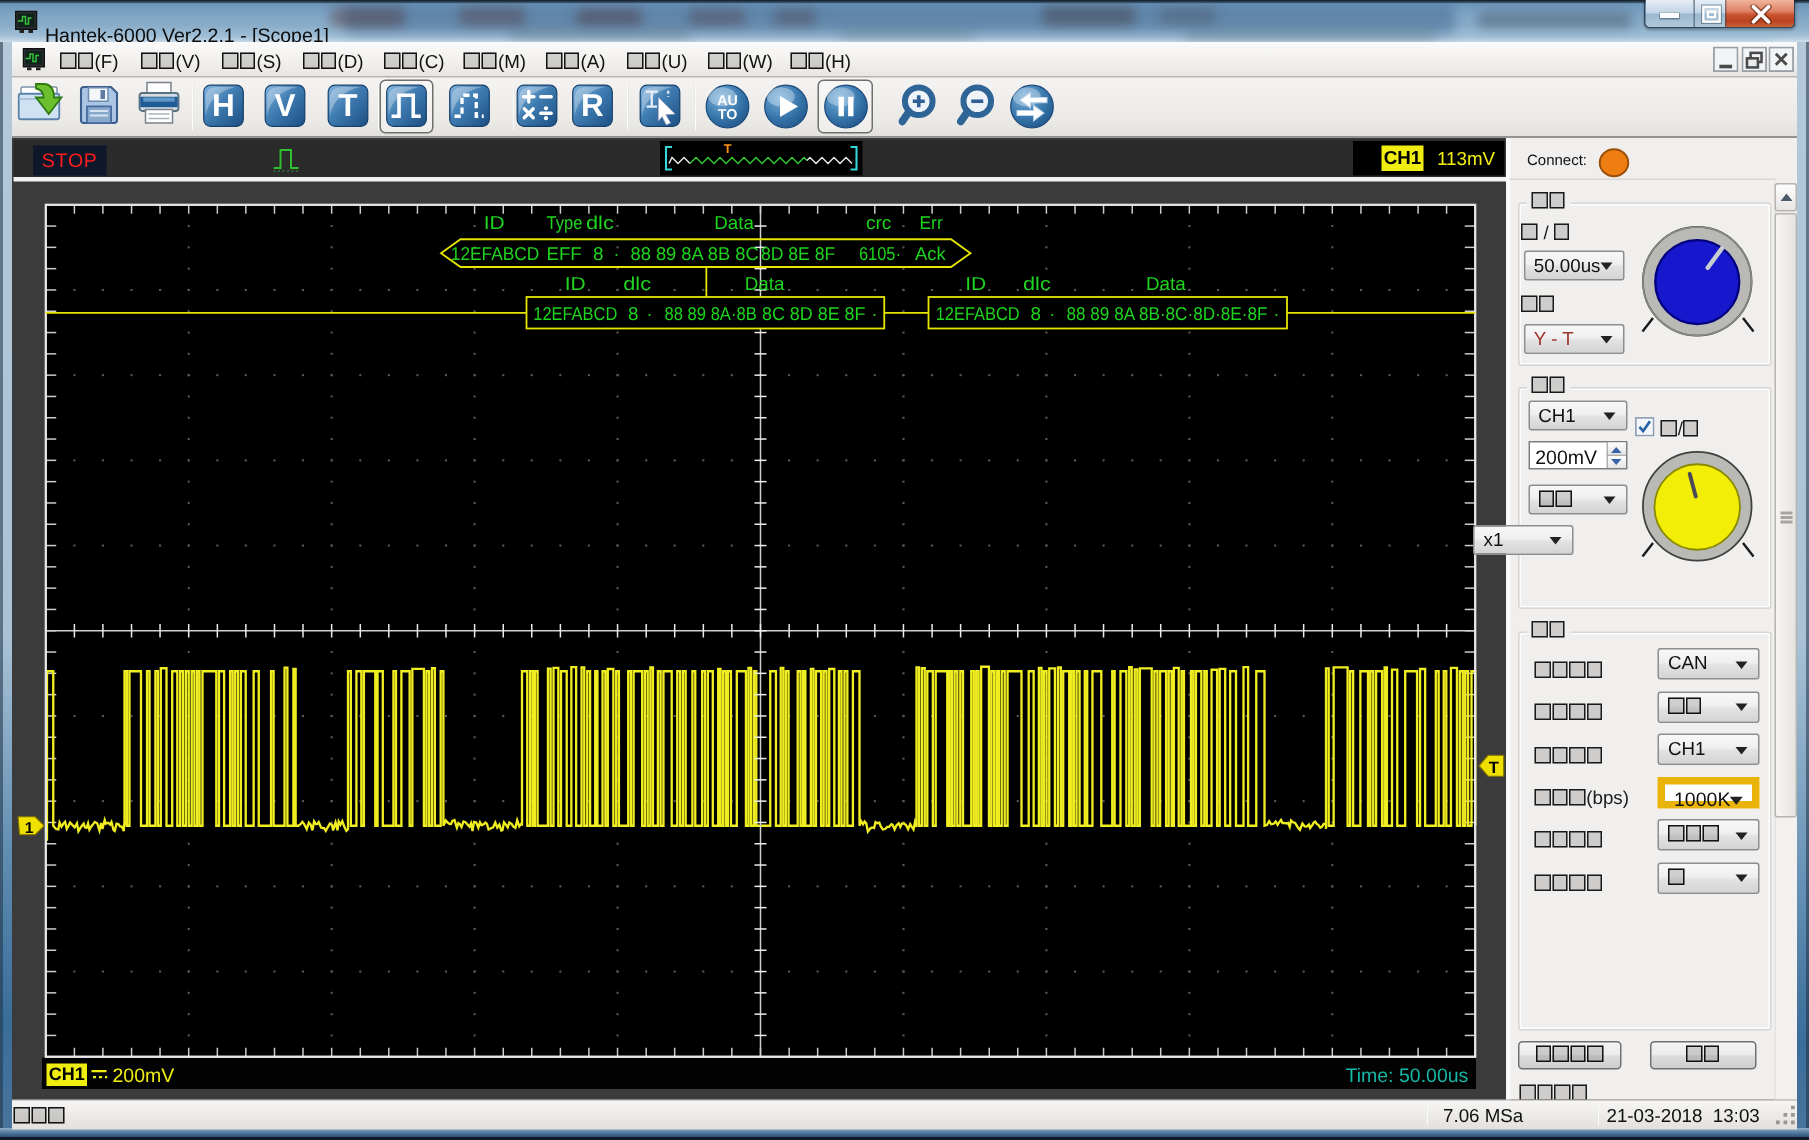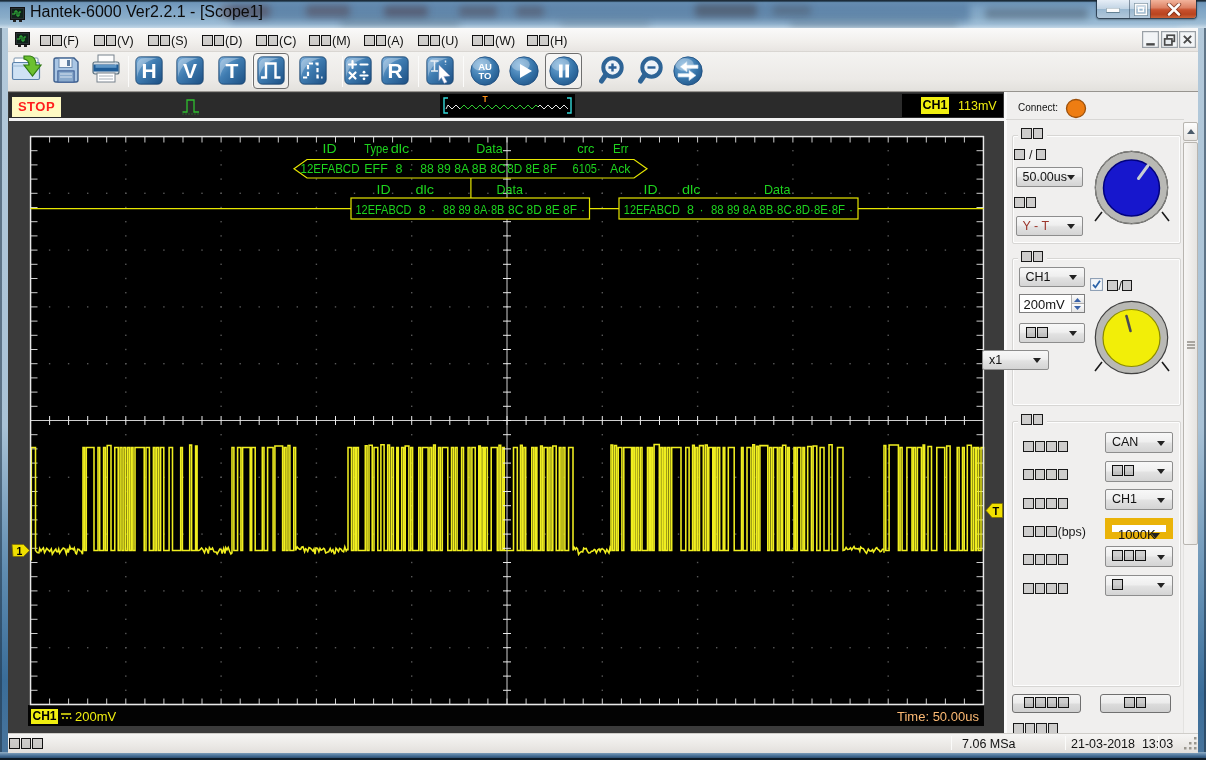--- a/index.html
+++ b/index.html
@@ -37,21 +37,21 @@
 <div class="ab" style="left:340px;top:20px;width:120px;height:7px;background:rgba(45,55,65,.20);border-radius:4px;filter:blur(3.5px)"></div>
 <div class="ab" style="left:560px;top:21px;width:90px;height:6px;background:rgba(50,60,70,.18);border-radius:4px;filter:blur(3.5px)"></div>
 <div class="ab" style="left:790px;top:21px;width:168px;height:7px;background:rgba(45,55,67,.20);border-radius:4px;filter:blur(3.5px)"></div>
 <svg class="ab" style="left:10px;top:7px" width="15" height="15" viewBox="0 0 15 15">
 <rect x="0.5" y="0.5" width="14" height="12" fill="#2a2f33" stroke="#111"></rect>
 <rect x="2" y="2" width="11" height="9" fill="#10231a"></rect>
 <path d="M2,7 h3 v-3 h2 v5 h2 v-4 h2" stroke="#35c23c" stroke-width="1" fill="none"></path>
 <rect x="3" y="13" width="3" height="2" fill="#222"></rect>
     <rect x="9" y="13" width="3" height="2" fill="#222"></rect>
 </svg>
-<div class="ab" style="left:30px;top:3px;font-size:16px;color:#0b0b0b">Hantek-6000 Ver2.2.1 - [Scope1]</div>
+<div class="ab" style="left:30px;top:16px;font-size:13px;color:#0b0b0b">Hantek-6000 Ver2.2.1 - [Scope1]</div>
 
 <div class="ab" style="left:1096px;top:0;width:101px;height:19px;border:1px solid rgba(20,35,50,.75);border-top:none;border-radius:0 0 4px 4px;overflow:hidden;box-shadow:0 1px 2px rgba(0,0,0,.3)">
  <div class="ab" style="left:0;top:0;width:32px;height:19px;background:linear-gradient(#e6eef7,#c2d4e4 45%,#9ab8d0 50%,#b5cadc)"></div>
  <div class="ab" style="left:32px;top:0;width:21px;height:19px;background:linear-gradient(#e6eef7,#c2d4e4 45%,#9ab8d0 50%,#b5cadc);border-left:1px solid rgba(40,60,80,.5)"></div>
  <div class="ab" style="left:53px;top:0;width:48px;height:19px;background:linear-gradient(#f2b49c,#dd8265 40%,#c8512e 52%,#b9441f 75%,#cf6b40);border-left:1px solid rgba(40,60,80,.5)"></div>
  <svg class="ab" style="left:8px;top:7px" width="16" height="7" viewBox="0 0 16 7">
    <rect x="1" y="1" width="14" height="5" fill="#31505f" opacity="0.55" rx="1"></rect>
    <rect x="1.6" y="1.4" width="12.8" height="3.6" fill="#fdfdfd"></rect>
  </svg>
  <svg class="ab" style="left:37px;top:3px" width="14" height="13" viewBox="0 0 14 13">
@@ -353,21 +353,21 @@
 </defs>
     <circle cx="15" cy="15" r="14.2" fill="url(#bgcirc)" stroke="#1a4a7c" stroke-width="0.8"></circle>
     <ellipse cx="11.5" cy="8.5" rx="9.3" ry="6.3" fill="rgba(255,255,255,0.32)"></ellipse>
     <g fill="#fff" stroke="#bcd4e8" stroke-width="0.7">
 <polygon points="25,9 14,9 14,5.5 7,10.7 14,16 14,12.4 25,12.4"></polygon>
 <polygon points="5,17.6 16,17.6 16,14.2 23,19.4 16,24.6 16,21 5,21"></polygon>
     </g>
   </svg>
 <div class="ab" style="left:8px;top:92px;width:996px;height:641px;background:#3b3b3b"></div>
 <div class="ab" style="left:9px;top:93px;width:994px;height:25px;background:#2b2b2b"></div>
-<div class="ab" style="left:12px;top:97px;width:49px;height:20px;background:#fef9c3;color:#ff1d1d;font-weight:bold;font-size:13px;text-align:center;line-height:20px;letter-spacing:0.5px">STOP</div>
+<div class="ab" style="left:22px;top:97px;width:49px;height:20px;background:#0f172a;color:#ff1d1d;font-weight:normal;font-size:13px;text-align:center;line-height:20px;letter-spacing:0.5px">STOP</div>
 <svg class="ab" style="left:181px;top:97px" width="21" height="20" viewBox="0 0 21 20">
 <path d="M1.5,15 h4.5 v-12 h7 v12 h5" fill="none" stroke="#2fbf2f" stroke-width="1.3"></path>
 <path d="M1.5,17 h18" stroke="#2fbf2f" stroke-width="0.8" stroke-dasharray="1,2"></path>
 </svg>
 <div class="ab" style="left:440px;top:94px;width:135px;height:23px;background:#000"></div>
 <svg class="ab" style="left:440px;top:94px" width="135" height="23" viewBox="0 0 135 23">
 <path d="M8,4 h-4 v15 h4" fill="none" stroke="#35d8d8" stroke-width="1.4"></path>
 <path d="M127,4 h4 v15 h-4" fill="none" stroke="#35d8d8" stroke-width="1.4"></path>
 <polyline fill="none" stroke="#e8e8e8" stroke-width="1" points="6,15 8,11 12,15 16,11 20,15"></polyline>
 <polyline fill="none" stroke="#30c930" stroke-width="1" points="20,15 24,11 28,15 32,11 36,15 40,11 44,15 48,11 52,15 56,11 60,15 64,11 68,15 72,11 76,15 80,11 84,15 88,11 92,15 96,11 98,13"></polyline>
@@ -378,21 +378,21 @@
 <div class="ab" style="left:921px;top:96.5px;width:28px;height:17px;background:#f0ee10;color:#000;font-size:12.5px;font-weight:bold;text-align:center;line-height:17px">CH1</div>
 <div class="ab" style="left:958px;top:98.5px;color:#f0ee10;font-size:12.5px">113mV</div>
 <div class="ab" style="left:9px;top:118px;width:996px;height:3px;background:#f2f2f2"></div>
 
 <div class="ab" style="left:28px;top:705px;width:956px;height:21px;background:#030303"></div>
 <div class="ab" style="left:31px;top:708.5px;width:27px;height:15px;background:#f0ee10;color:#000;font-size:12px;font-weight:bold;text-align:center;line-height:15px">CH1</div>
 <svg class="ab" style="left:60px;top:712px" width="12" height="9" viewBox="0 0 12 9">
     <path d="M1,2 h10 M2,6 h2 M6,6 h2 M10,6 h1.5" stroke="#f0ee10" stroke-width="1.5"></path>
   </svg>
 <div class="ab" style="left:75px;top:709px;color:#f0ee10;font-size:13px">200mV</div>
-<div class="ab" style="left:897px;top:709px;color:#fdba74;font-size:13px">Time: 50.00us</div>
+<div class="ab" style="left:897px;top:709px;color:#14b8a6;font-size:13px">Time: 50.00us</div>
 <svg class="ab" style="left:0;top:0" width="1206" height="760" viewBox="0 0 1206 760">
     <rect x="29.5" y="135.5" width="955.0" height="570.0" fill="#000"></rect>
     <g fill="#575757">
       <rect x="48.9" y="192.6" width="1.4" height="1.4"></rect>
       <rect x="67.9" y="192.6" width="1.4" height="1.4"></rect>
       <rect x="87.0" y="192.6" width="1.4" height="1.4"></rect>
       <rect x="106.0" y="192.6" width="1.4" height="1.4"></rect>
       <rect x="125.1" y="192.6" width="1.4" height="1.4"></rect>
       <rect x="144.2" y="192.6" width="1.4" height="1.4"></rect>
       <rect x="163.2" y="192.6" width="1.4" height="1.4"></rect>
@@ -1459,21 +1459,21 @@
 </svg>
 <div class="lbl" style="left:1023px;top:440.0px"><i class="cj"></i><i class="cj"></i><i class="cj"></i><i class="cj"></i></div>
 <div class="lbl" style="left:1023px;top:468.0px"><i class="cj"></i><i class="cj"></i><i class="cj"></i><i class="cj"></i></div>
 <div class="lbl" style="left:1023px;top:497.0px"><i class="cj"></i><i class="cj"></i><i class="cj"></i><i class="cj"></i></div>
 <div class="lbl" style="left:1023px;top:525.0px"><i class="cj"></i><i class="cj"></i><i class="cj"></i>(bps)</div>
 <div class="lbl" style="left:1023px;top:553.0px"><i class="cj"></i><i class="cj"></i><i class="cj"></i><i class="cj"></i></div>
 <div class="lbl" style="left:1023px;top:581.5px"><i class="cj"></i><i class="cj"></i><i class="cj"></i><i class="cj"></i></div>
 <div class="combo" style="left:1105px;top:432.0px;width:68px;height:21px;line-height:19px">CAN</div>
 <div class="combo" style="left:1105px;top:460.5px;width:68px;height:21px;line-height:19px"><i class="cj"></i><i class="cj"></i></div>
 <div class="combo" style="left:1105px;top:489.3px;width:68px;height:21px;line-height:19px">CH1</div>
-<div class="ab" style="left:1105px;top:517.5px;width:68px;height:21px;border:7px solid #eab308;background:#fff;font-size:13px;color:#111;line-height:19px;padding-left:6px">1000K
+<div class="ab" style="left:1105px;top:517.5px;width:68px;height:21px;border:5px solid #eab308;background:#fff;font-size:13px;color:#111;line-height:19px;padding-left:6px">1000K
 <svg class="ab" style="right:6px;top:8px" width="9" height="6" viewBox="0 0 9 6">
       <path d="M0,0 L4.5,5.5 L9,0 Z" fill="#222"></path>
     </svg></div>
 <div class="combo" style="left:1105px;top:546.3px;width:68px;height:21px;line-height:19px"><i class="cj"></i><i class="cj"></i><i class="cj"></i></div>
 <div class="combo" style="left:1105px;top:574.5px;width:68px;height:21px;line-height:19px"><i class="cj"></i></div>
 <div class="ab" style="left:1012px;top:694px;width:69px;height:19px;line-height:17px;border:1px solid #707070;border-radius:3px;background:linear-gradient(#f4f4f4,#ebebeb 48%,#dcdcdc 52%,#cfcfcf);font-size:12.5px;color:#111;text-align:center"><i class="cj"></i><i class="cj"></i><i class="cj"></i><i class="cj"></i></div>
 <div class="ab" style="left:1100px;top:694px;width:71px;height:19px;line-height:17px;border:1px solid #707070;border-radius:3px;background:linear-gradient(#f4f4f4,#ebebeb 48%,#dcdcdc 52%,#cfcfcf);font-size:12.5px;color:#111;text-align:center"><i class="cj"></i><i class="cj"></i></div>
 <div class="lbl" style="left:1013px;top:722px"><i class="cj"></i><i class="cj"></i><i class="cj"></i><i class="cj"></i></div>
 <div class="ab" style="left:1183px;top:122px;width:15px;height:611px;background:#f2f1f0;border-left:1px solid #e3e2e0"></div>
 <div class="ab" style="left:1183px;top:122px;width:15px;height:19px;background:linear-gradient(#fdfdfd,#e8e6e3);border:1px solid #b8b5b0;border-radius:2px">

